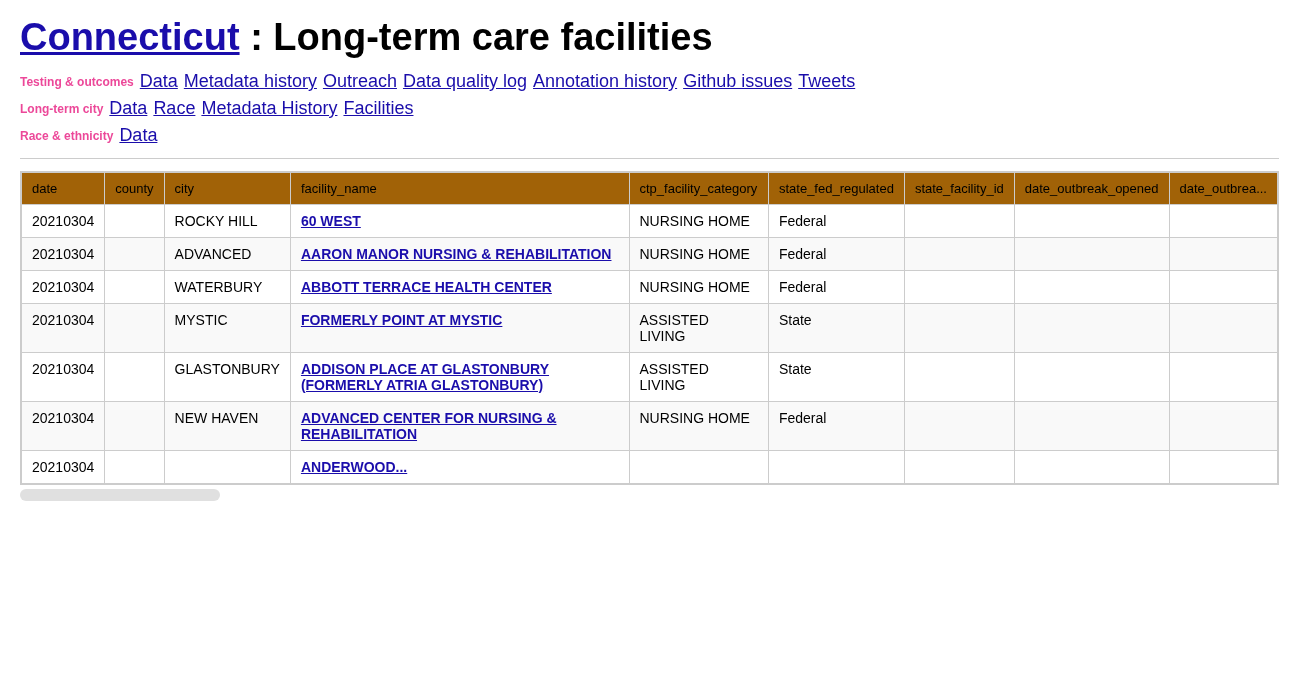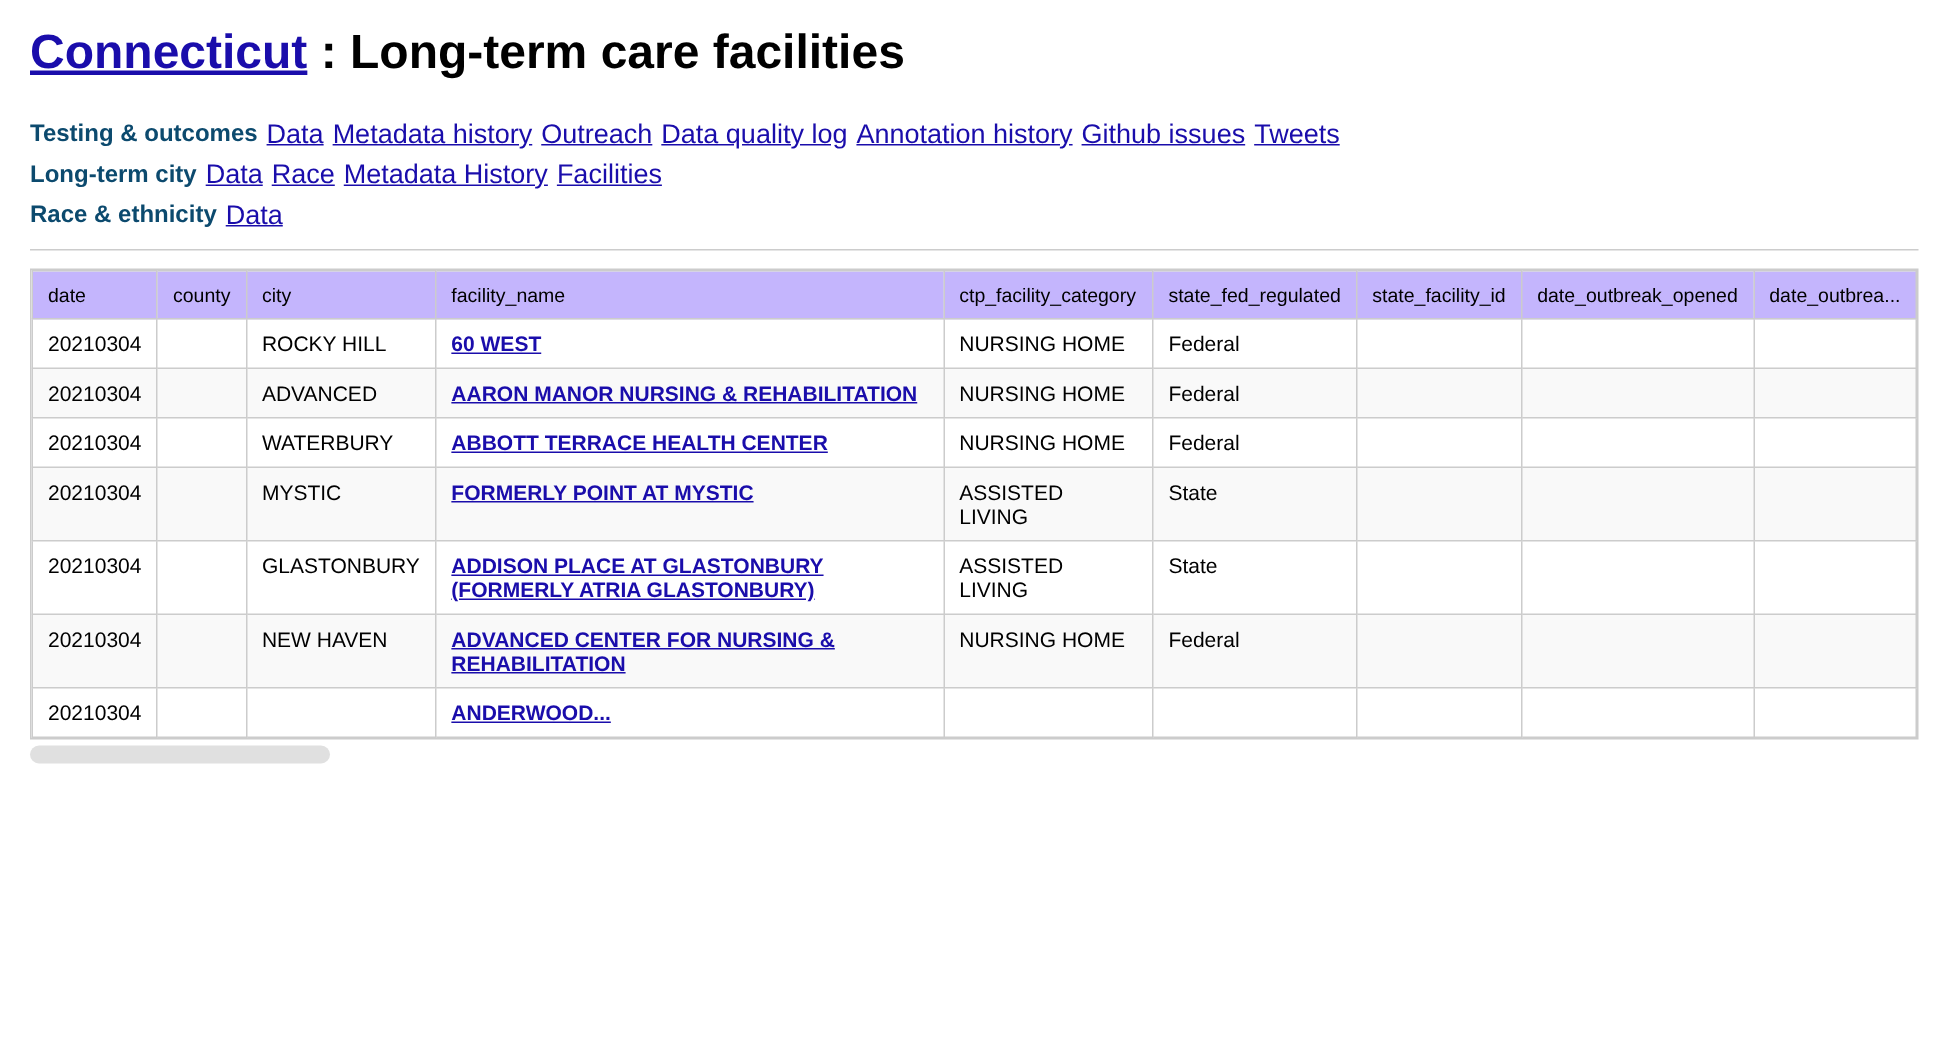--- a/index.html
+++ b/index.html
@@ -6,40 +6,40 @@
     body {
       font-family: Arial, sans-serif;
       font-size: 14px;
       background: #fff;
       color: #000;
     }
     .page-container {
       padding: 16px 20px;
     }
     h1 {
-      font-size: 32px;
+      font-size: 38px;
       font-weight: bold;
-      margin-bottom: 26px;
+      margin-bottom: 12px;
       color: #000;
     }
     h1 a {
       color: #1a0dab;
       text-decoration: underline;
     }
     .nav-row {
       display: flex;
       align-items: center;
       gap: 6px;
       margin-bottom: 6px;
       flex-wrap: wrap;
     }
     .nav-label {
       font-weight: bold;
-      color: #0c4a6e;
-      font-size: 16px;
+      color: #ec4899;
+      font-size: 12px;
       white-space: nowrap;
     }
     .nav-link {
       color: #1a0dab;
       text-decoration: underline;
       cursor: pointer;
       font-size: 18px;
     }
     hr {
       border: none;
@@ -59,21 +59,21 @@
     }
     thead tr {
       background: #fff;
     }
     th {
       text-align: left;
       padding: 8px 10px;
       border: 1px solid #ccc;
       font-weight: normal;
       white-space: nowrap;
-      background: #c4b5fd;
+      background: #a16207;
       font-size: 13px;
       color: #000;
     }
     td {
       padding: 8px 10px;
       border: 1px solid #ccc;
       vertical-align: top;
       color: #000;
     }
     td a {

